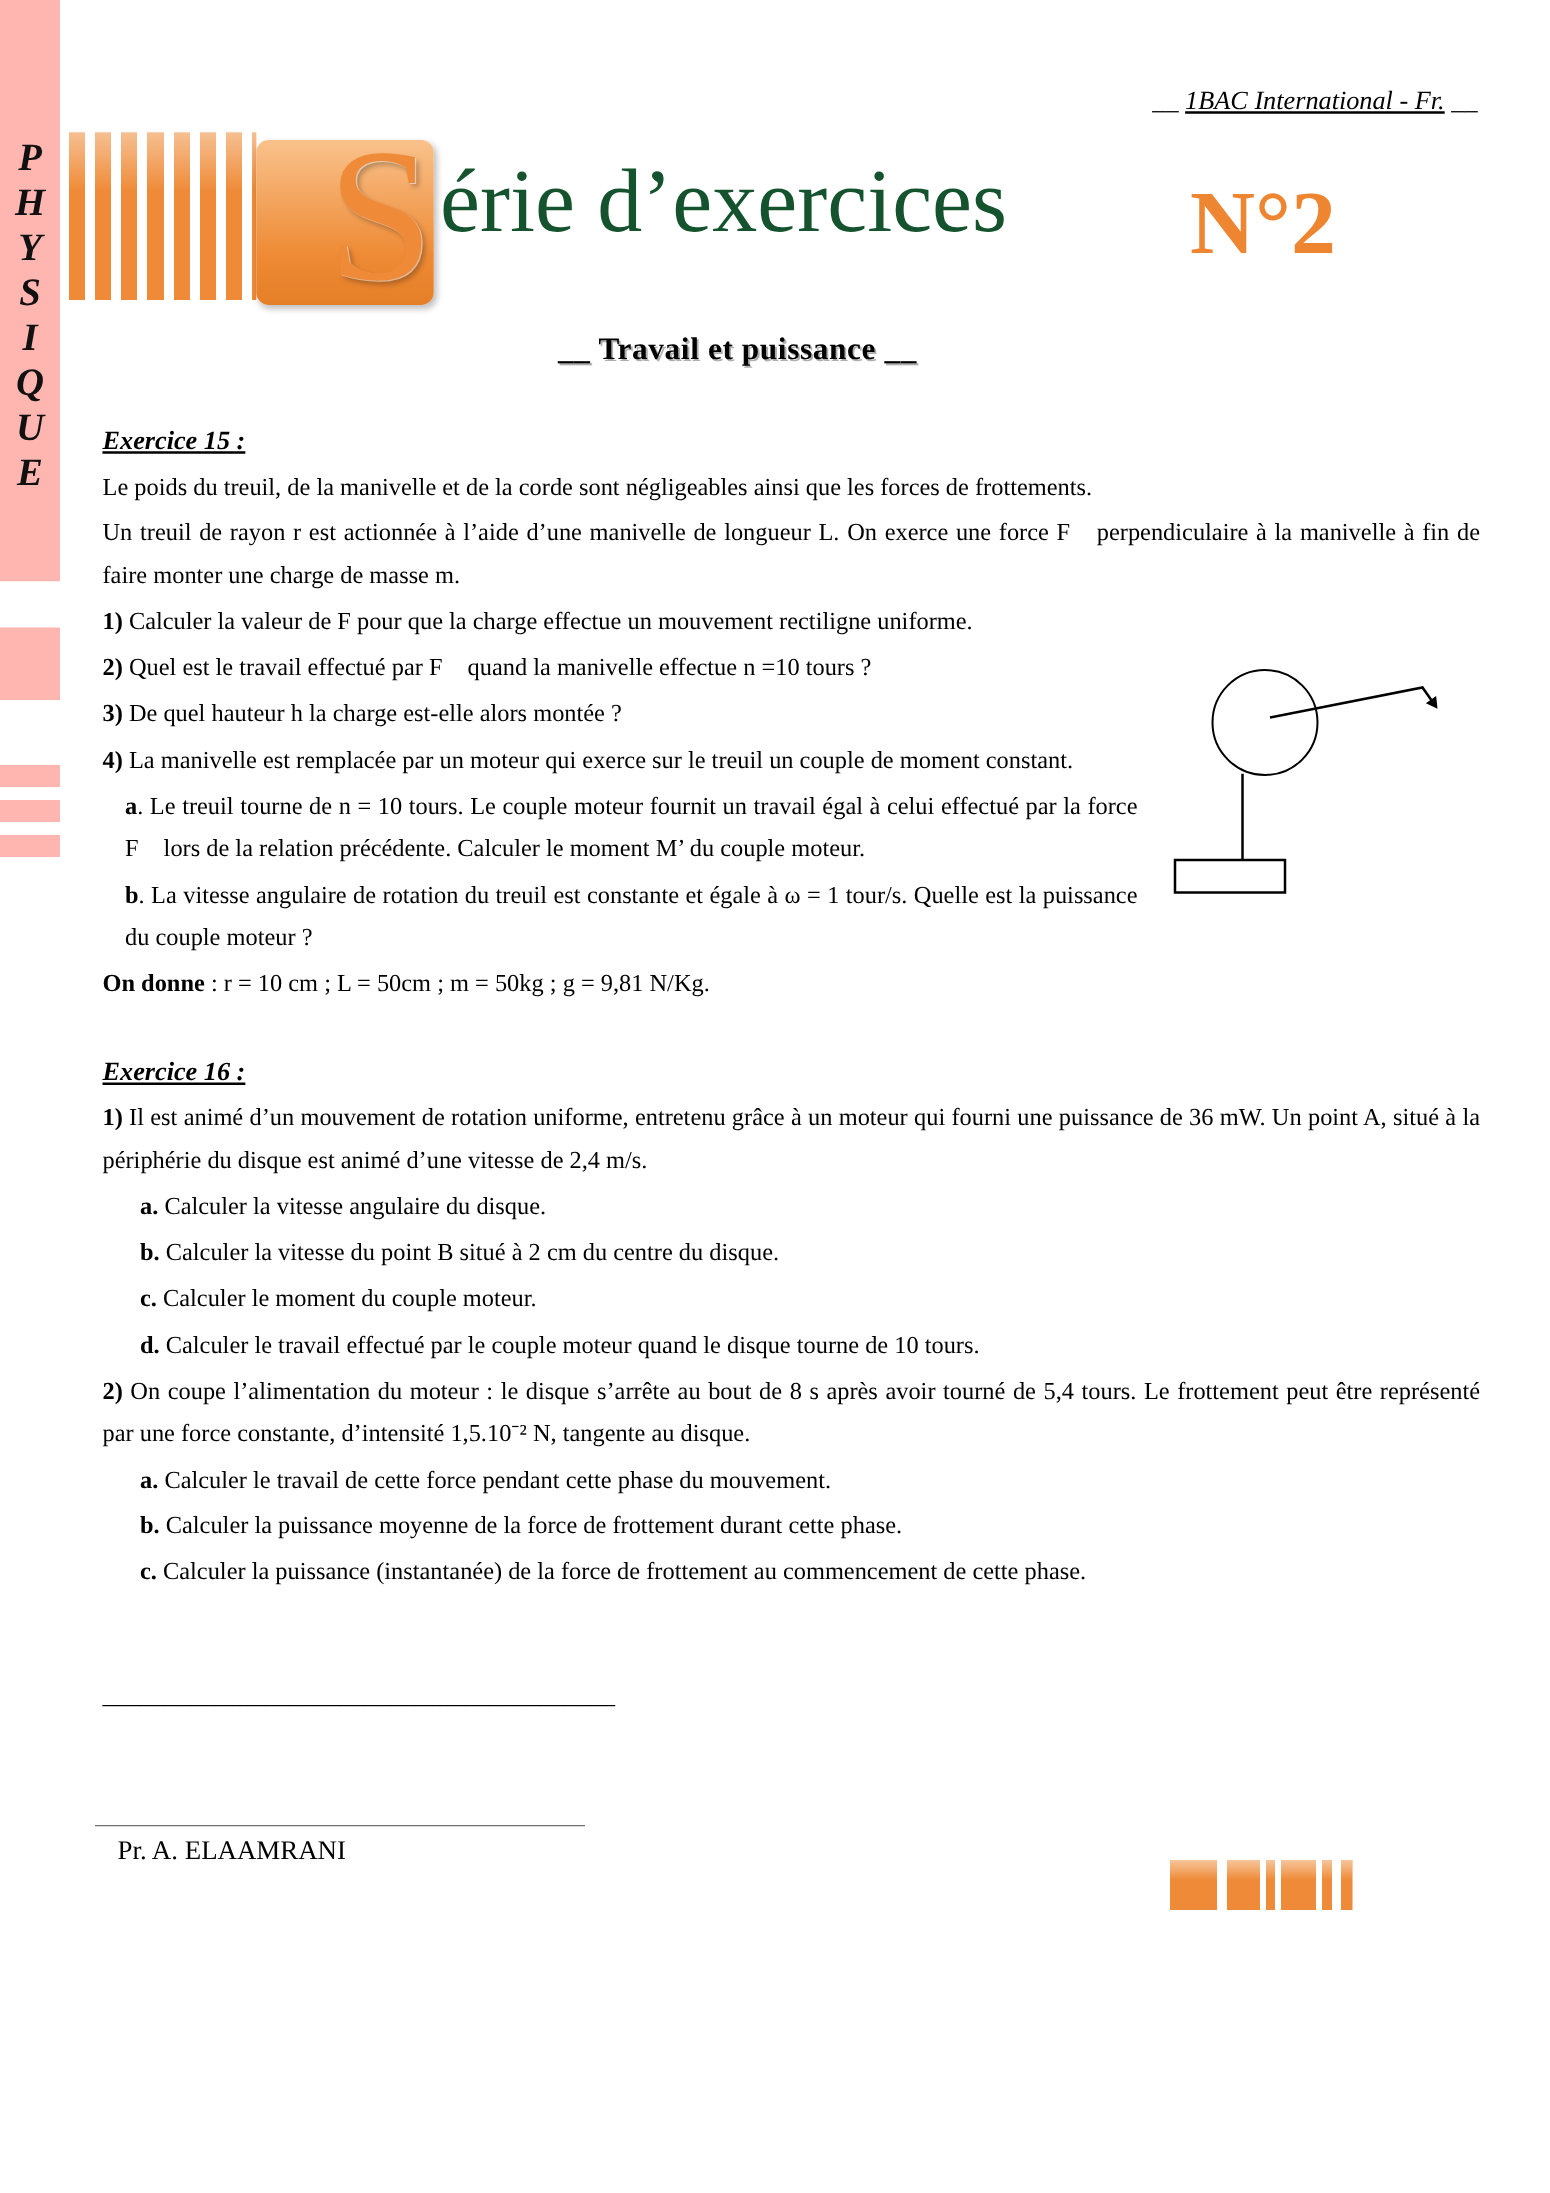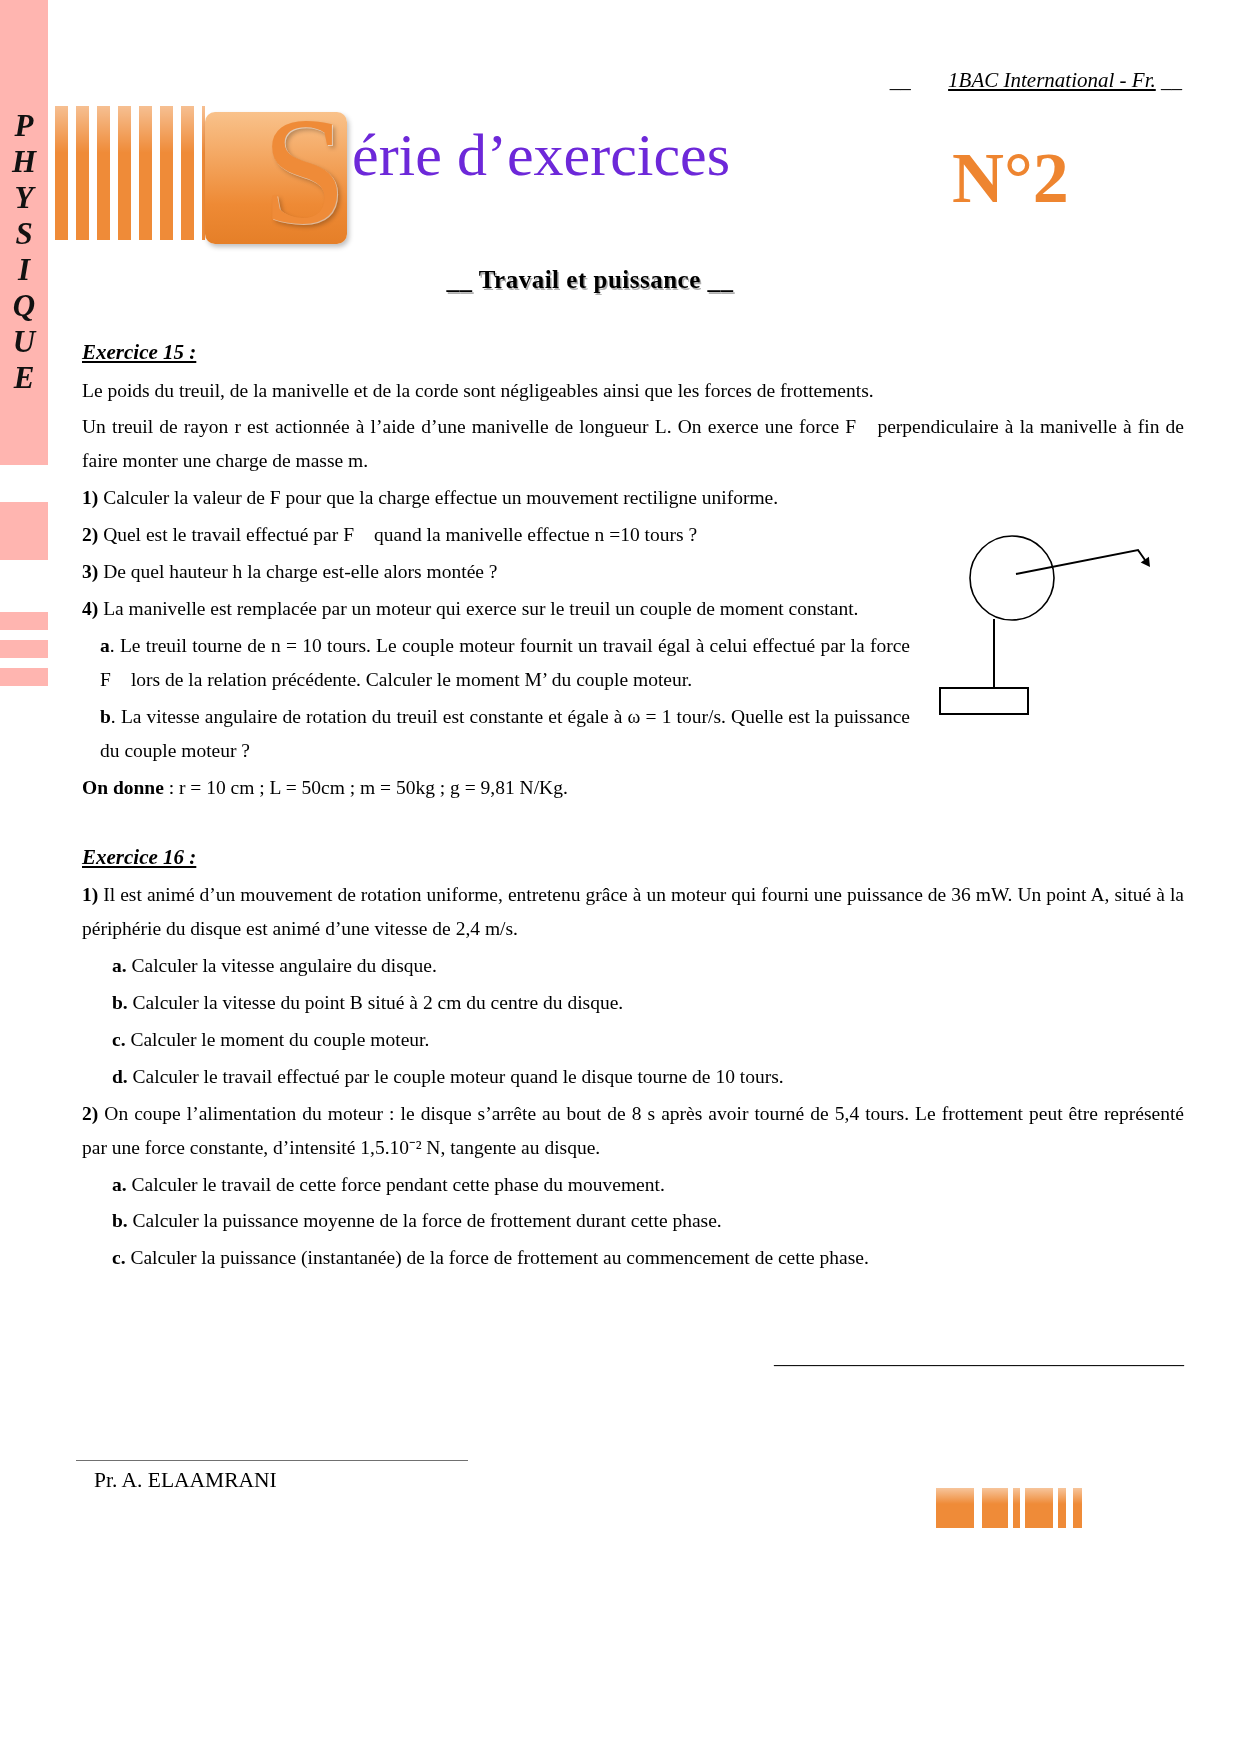--- a/index.html
+++ b/index.html
@@ -37,38 +37,38 @@
     background:linear-gradient(180deg,#f9c28b 0%, #ee8a35 70%, #e57f28 100%);
     box-shadow:2px 3px 5px rgba(0,0,0,.25);
   }
   .title-initial {
     position:absolute; left:262px; top:96px;
     font-size:152px; line-height:1; color:#ef8b38;
     text-shadow:1px 1px 0 rgba(255,255,255,.55), 3px 3px 4px rgba(0,0,0,.25);
   }
   .title-rest {
     position:absolute; left:352px; top:122px;
-    font-size:60px; line-height:1.1; color:#6d28d9; white-space:nowrap;
+    font-size:72px; line-height:1.1; color:#14532d; white-space:nowrap;
   }
   .title-number {
     position:absolute; left:952px; top:142px;
     font-size:72px; line-height:1; color:#ee8530; font-weight:bold;
   }
   .subtitle {
     position:absolute; left:0; right:60px; top:266px;
     text-align:center; font-weight:bold; font-size:25px; letter-spacing:.5px;
     text-shadow:1.5px 1.5px 0 rgba(110,110,110,.55);
   }
 
   
   .header-right {
     position:absolute; top:68px; right:58px;
     font-size:21px; font-style:italic;
   }
-  .header-right .ul { text-decoration:underline;margin-left:32px; }
+  .header-right .ul { text-decoration:underline; }
 
   
   .content {
     position:absolute; left:82px; top:334px; width:1102px;
     font-size:19.5px; line-height:1.74; text-align:justify;
   }
   .ex-heading {
     font-size:21px; font-weight:bold; font-style:italic;
     text-decoration:underline; margin:0 0 8px 0; text-align:left;
   }
@@ -77,21 +77,21 @@
   .indent1 { padding-left:18px; }
   .indent2 { padding-left:30px; }
   .ex16 { margin-top:34px; }
 
   .diagram {
     float:right; width:252px; height:208px;
     margin:4px 0 6px 22px;
   }
 
   .separator {
-    clear:both; text-align:right; margin-top:64px;
+    clear:both; text-align:left; margin-top:64px;
     font-size:20px; letter-spacing:0; white-space:nowrap;
   }
 
   
   .footer { position:absolute; left:76px; top:1460px; }
   .footer-rule { width:392px; border-top:1px solid #707070; margin-bottom:7px; }
   .footer-text { font-size:21.5px; padding-left:18px; }
 
   .deco-bottom {
     position:absolute; top:1488px; right:158px; width:146px; height:40px;

